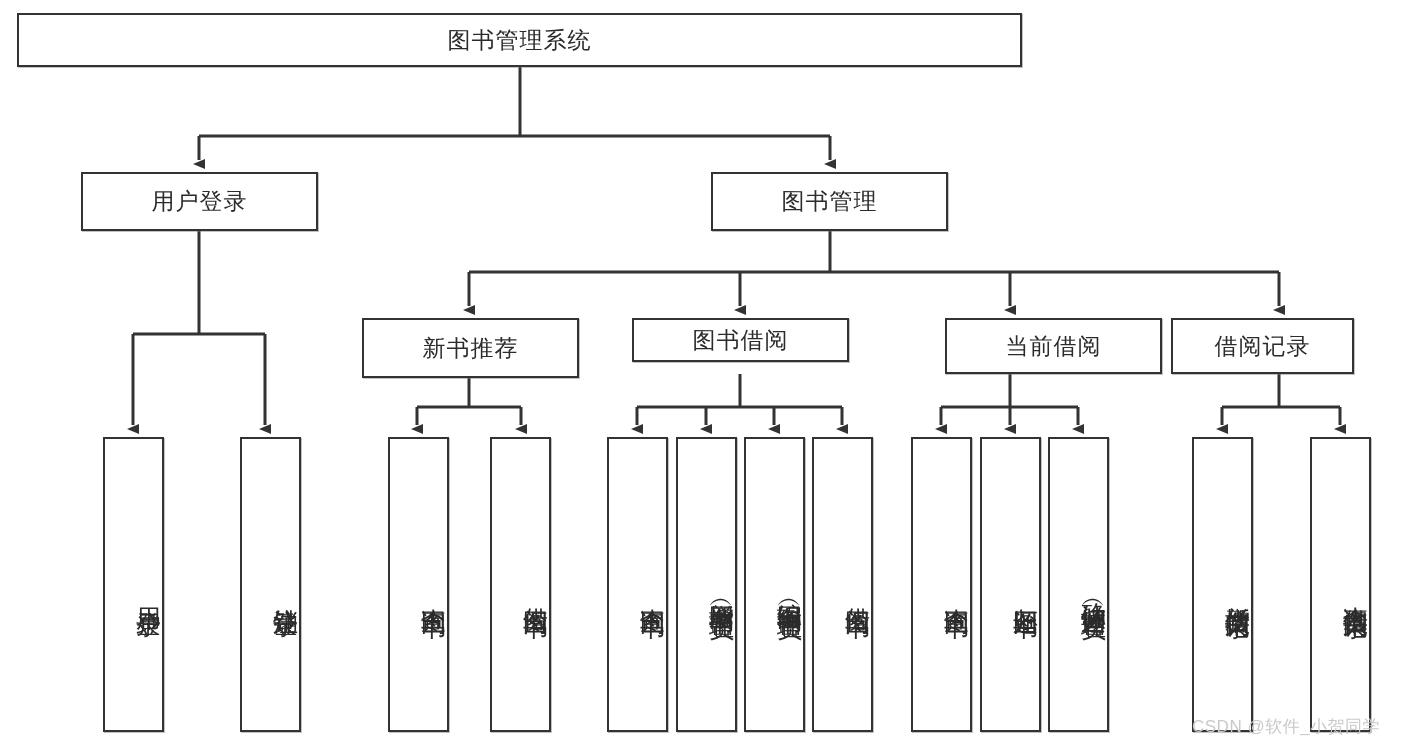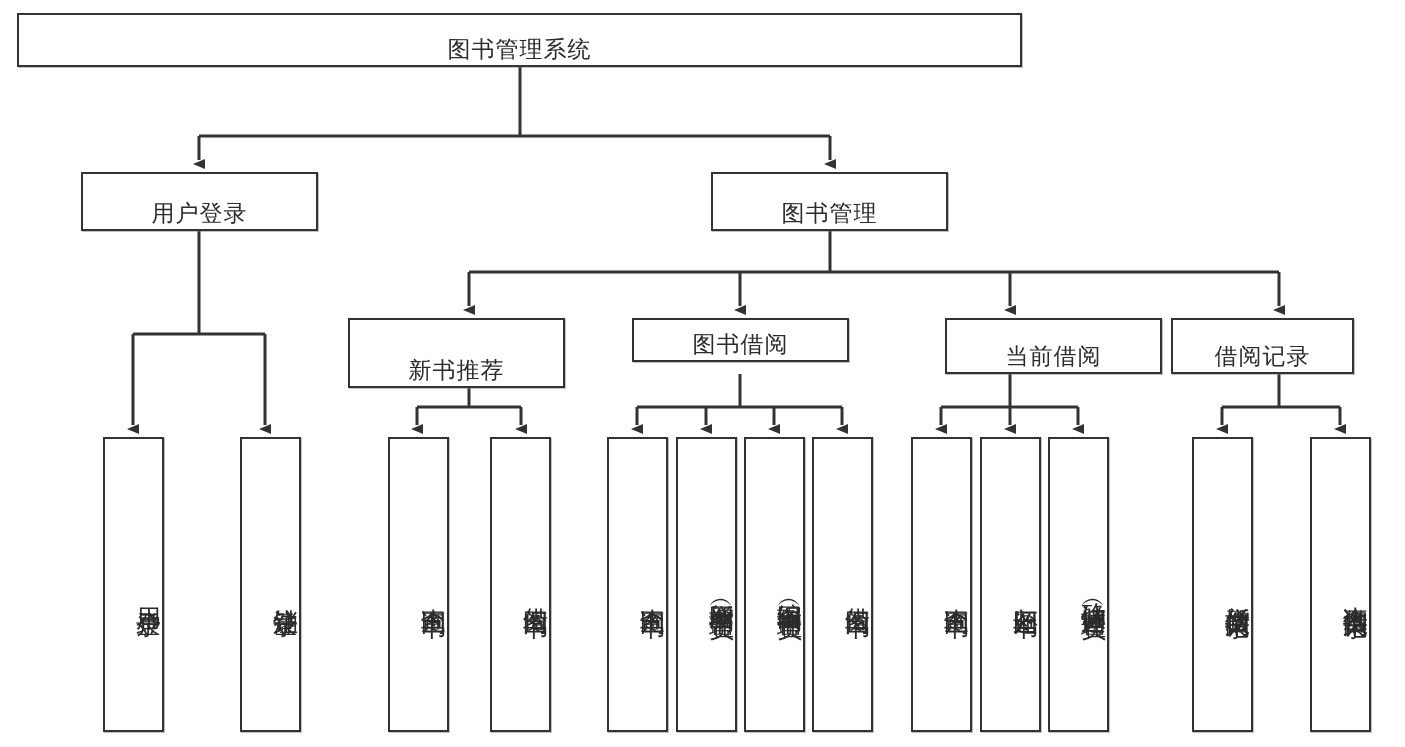--- a/index.html
+++ b/index.html
@@ -24,21 +24,21 @@
     width: 1405px;
     height: 747px;
     pointer-events: none;
   }
   .node {
     position: absolute;
     box-sizing: border-box;
     border: 2px solid #333333;
     background: #ffffff;
     display: flex;
-    align-items: flex-end;
+    align-items: center;
     justify-content: center;
     color: #2b2b2b;
     box-shadow: 1px 1px 0 rgba(120,120,120,0.45);
   }
   .node.horiz {
     font-size: 23px;
     letter-spacing: 1px;
     white-space: nowrap;
   }
   .node.vert {
@@ -124,21 +124,21 @@
     <span>图书管理系统</span>
   </div>
 
   <div class="node horiz" style="left:81px; top:172px; width:237px; height:59px;">
     <span>用户登录</span>
   </div>
   <div class="node horiz" style="left:711px; top:172px; width:237px; height:59px;">
     <span>图书管理</span>
   </div>
 
-  <div class="node horiz" style="left:348px; top:318px; width:217px; height:70px;">
+  <div class="node horiz" style="left:362px; top:318px; width:217px; height:60px;">
     <span>新书推荐</span>
   </div>
   <div class="node horiz" style="left:632px; top:318px; width:217px; height:44px;">
     <span>图书借阅</span>
   </div>
   <div class="node horiz" style="left:901px; top:318px; width:217px; height:56px;margin-left:44px;">
     <span>当前借阅</span>
   </div>
   <div class="node horiz" style="left:1171px; top:318px; width:183px; height:56px;">
     <span>借阅记录</span>
@@ -181,14 +181,15 @@
     <span>确认归还（管理员）</span>
   </div>
 
   <div class="node vert" style="left:1192px; top:437px; width:61px; height:295px;">
     <span>新增借阅记录</span>
   </div>
   <div class="node vert" style="left:1310px; top:437px; width:61px; height:295px;">
     <span>查询借阅记录</span>
   </div>
 
+  <div class="watermark" style="left:1192px; top:715px;">CSDN @软件_小贺同学</div>
 
 </div>
 
 </body></html>

